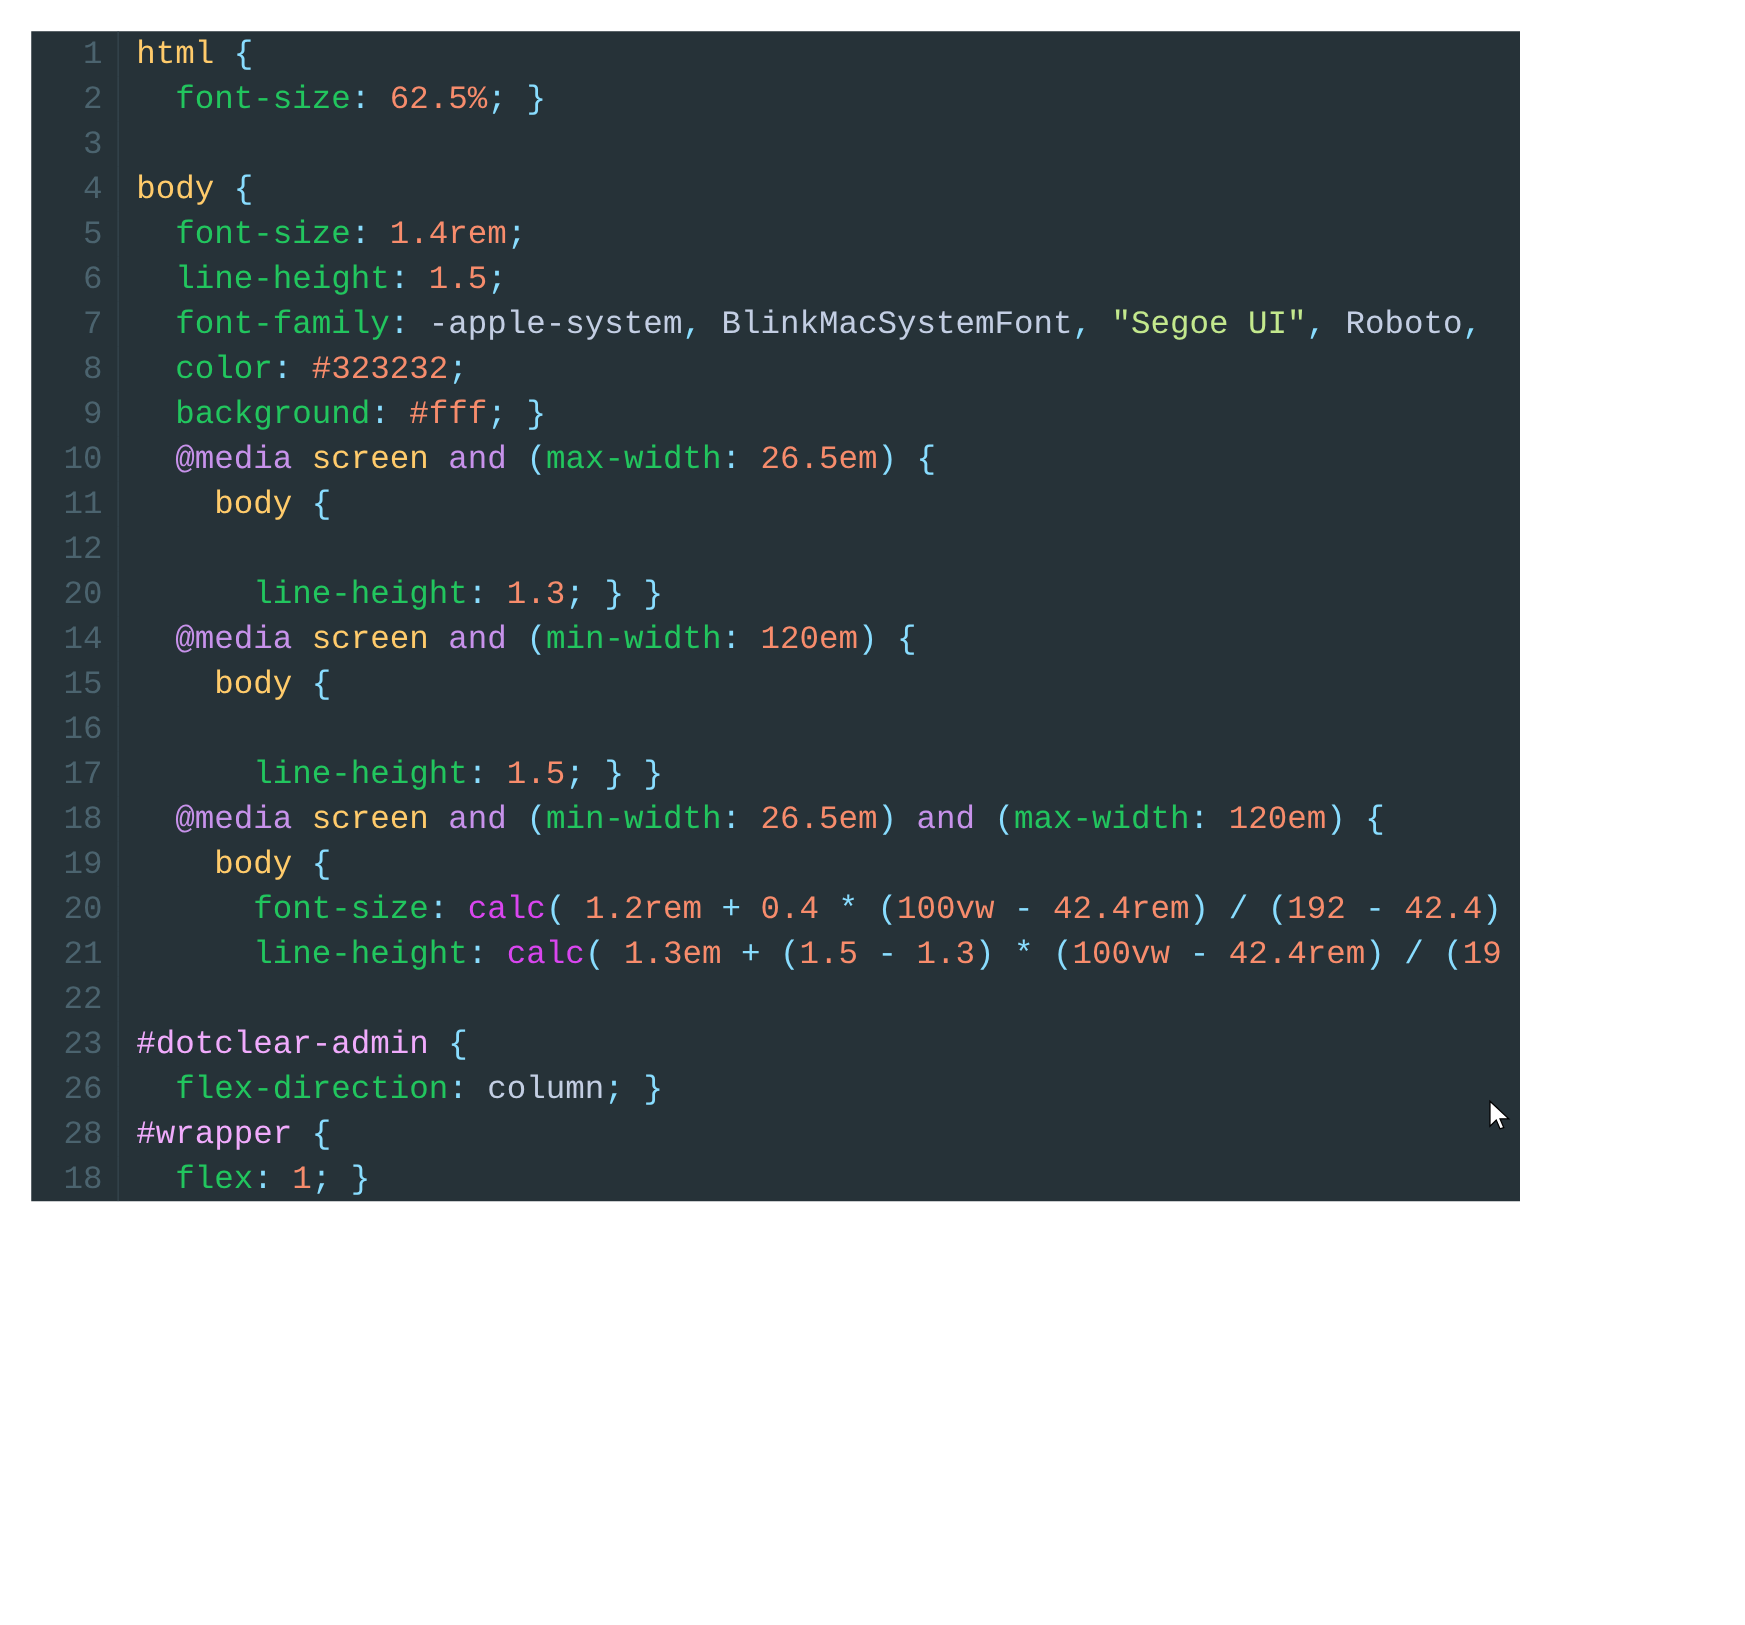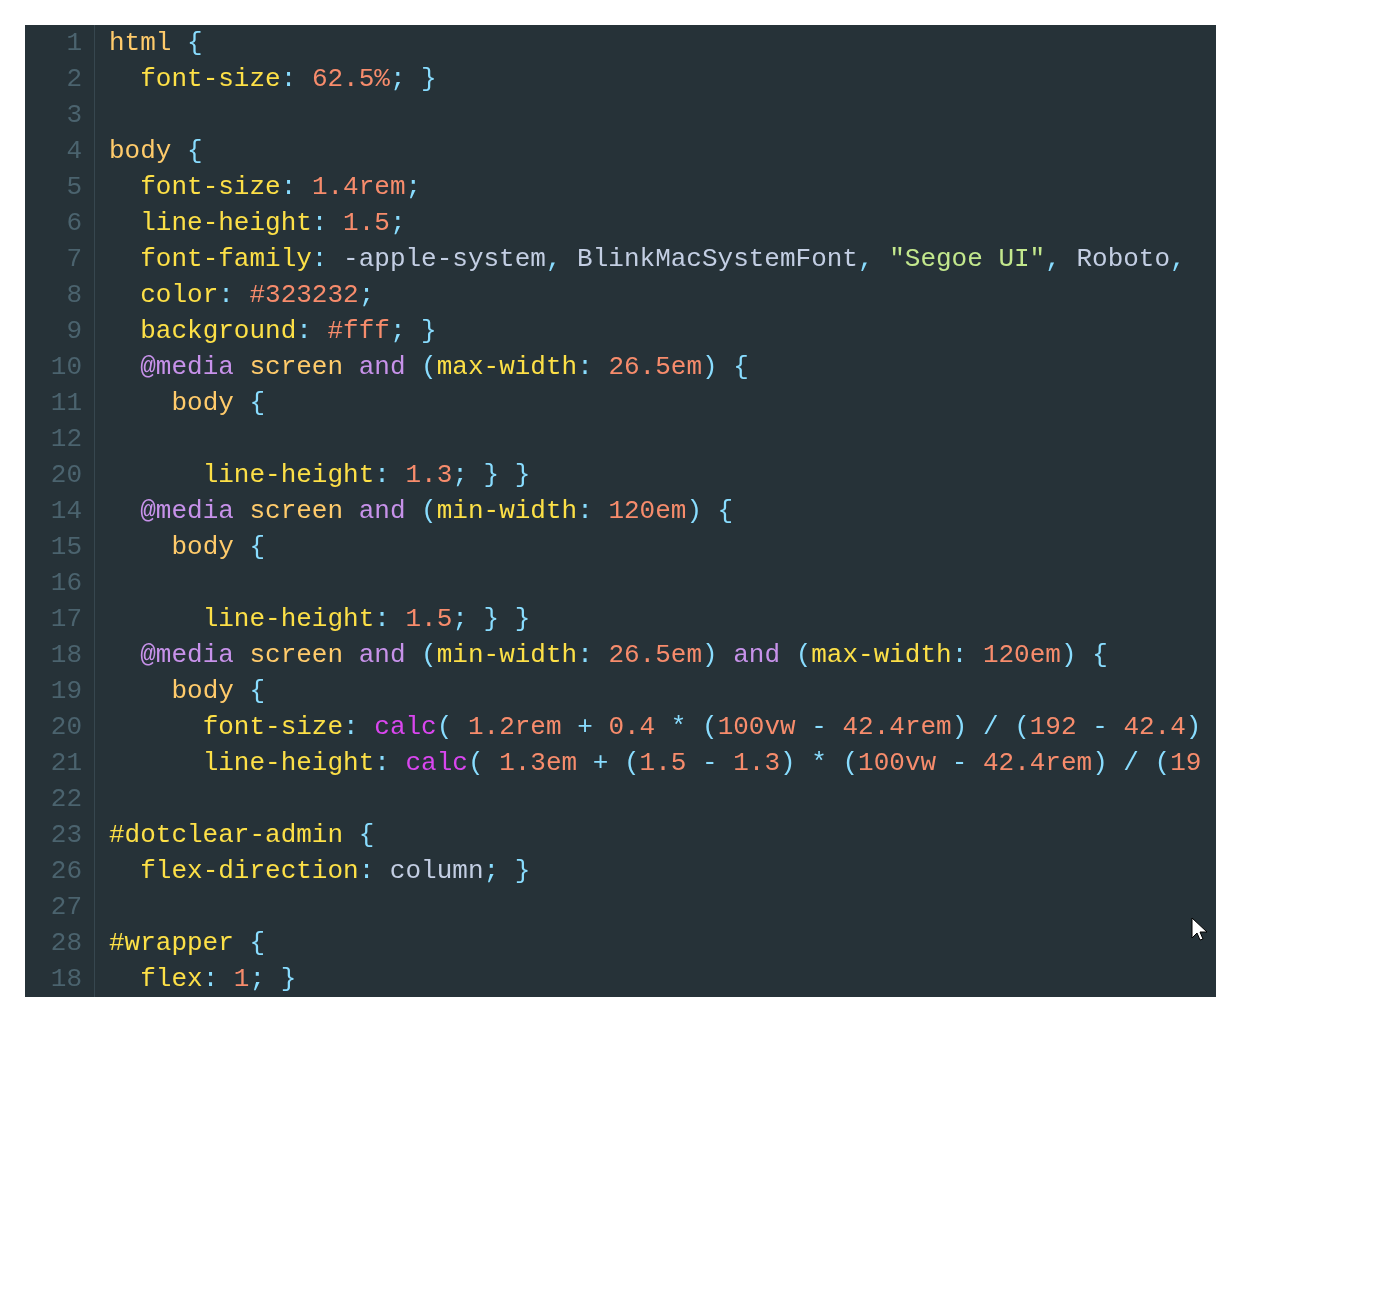--- a/index.html
+++ b/index.html
@@ -49,22 +49,22 @@
   .cursor-pointer {
     position: absolute;
     right: 6px;
     bottom: 40px;
     font-size: 20px;
     color: #fff;
     pointer-events: none;
   }
   
   .tag    { color: #ffcb6b; } 
-  .id     { color: #fde047; } 
-  .prop   { color: #fde047; } 
+  .id     { color: #f0abfc; } 
+  .prop   { color: #22c55e; } 
   .num    { color: #f78c6c; } 
   .kw     { color: #c792ea; } 
   .op     { color: #89ddff; } 
   .val    { color: #c3cee3; } 
   .str    { color: #c3e88d; } 
   .func   { color: #d946ef; } 
   .cursor-icon svg { width: 20px; height: 28px; }
 </style>
 </head>
 <body>
@@ -88,20 +88,19 @@
       <div class="line"><div class="gutter">15</div><div class="code"><span class="val">    </span><span class="tag">body</span><span class="val"> </span><span class="op">{</span></div></div>
       <div class="line"><div class="gutter">16</div></div>
       <div class="line"><div class="gutter">17</div><div class="code"><span class="val">      </span><span class="prop">line-height</span><span class="op">:</span><span class="val"> </span><span class="num">1.5</span><span class="op">;</span><span class="val"> </span><span class="op">}</span><span class="val"> </span><span class="op">}</span></div></div>
       <div class="line"><div class="gutter">18</div><div class="code"><span class="val">  </span><span class="kw">@media</span><span class="val"> </span><span class="tag">screen</span><span class="val"> </span><span class="kw">and</span><span class="val"> </span><span class="op">(</span><span class="prop">min-width</span><span class="op">:</span><span class="val"> </span><span class="num">26.5em</span><span class="op">)</span><span class="val"> </span><span class="kw">and</span><span class="val"> </span><span class="op">(</span><span class="prop">max-width</span><span class="op">:</span><span class="val"> </span><span class="num">120em</span><span class="op">)</span><span class="val"> </span><span class="op">{</span></div></div>
       <div class="line"><div class="gutter">19</div><div class="code"><span class="val">    </span><span class="tag">body</span><span class="val"> </span><span class="op">{</span></div></div>
       <div class="line"><div class="gutter">20</div><div class="code"><span class="val">      </span><span class="prop">font-size</span><span class="op">:</span><span class="val"> </span><span class="func">calc</span><span class="op">(</span><span class="val"> </span><span class="num">1.2rem</span><span class="val"> </span><span class="op">+</span><span class="val"> </span><span class="num">0.4</span><span class="val"> </span><span class="op">*</span><span class="val"> </span><span class="op">(</span><span class="num">100vw</span><span class="val"> </span><span class="op">-</span><span class="val"> </span><span class="num">42.4rem</span><span class="op">)</span><span class="val"> </span><span class="op">/</span><span class="val"> </span><span class="op">(</span><span class="num">192</span><span class="val"> </span><span class="op">-</span><span class="val"> </span><span class="num">42.4</span><span class="op">)</span></div></div>
       <div class="line"><div class="gutter">21</div><div class="code"><span class="val">      </span><span class="prop">line-height</span><span class="op">:</span><span class="val"> </span><span class="func">calc</span><span class="op">(</span><span class="val"> </span><span class="num">1.3em</span><span class="val"> </span><span class="op">+</span><span class="val"> </span><span class="op">(</span><span class="num">1.5</span><span class="val"> </span><span class="op">-</span><span class="val"> </span><span class="num">1.3</span><span class="op">)</span><span class="val"> </span><span class="op">*</span><span class="val"> </span><span class="op">(</span><span class="num">100vw</span><span class="val"> </span><span class="op">-</span><span class="val"> </span><span class="num">42.4rem</span><span class="op">)</span><span class="val"> </span><span class="op">/</span><span class="val"> </span><span class="op">(</span><span class="num">19</span></div></div>
       <div class="line"><div class="gutter">22</div><div class="code">&nbsp;</div></div>
       <div class="line"><div class="gutter">23</div><div class="code"><span class="id">#dotclear-admin</span><span class="val"> </span><span class="op">{</span></div></div>
       <div class="line"><div class="gutter">26</div><div class="code"><span class="val">  </span><span class="prop">flex-direction</span><span class="op">:</span><span class="val"> column</span><span class="op">;</span><span class="val"> </span><span class="op">}</span></div></div>
-      <div class="line"><div class="gutter">27</div><div class="code">&nbsp;</div></div>
       <div class="line"><div class="gutter">28</div><div class="code"><span class="id">#wrapper</span><span class="val"> </span><span class="op">{</span></div></div>
       <div class="line"><div class="gutter">18</div><div class="code"><span class="val">  </span><span class="prop">flex</span><span class="op">:</span><span class="val"> </span><span class="num">1</span><span class="op">;</span><span class="val"> </span><span class="op">}</span></div></div>
       <div class="cursor-pointer cursor-icon"><svg viewBox="0 0 20 28">
           <path fill="#fff" stroke="#000" stroke-width="1" d="M2 2 L2 22 L7 17 L10 24 L13 23 L10 16 L17 16 Z"></path>
         </svg></div>
     </div>
 </div>
 
 </body></html>

